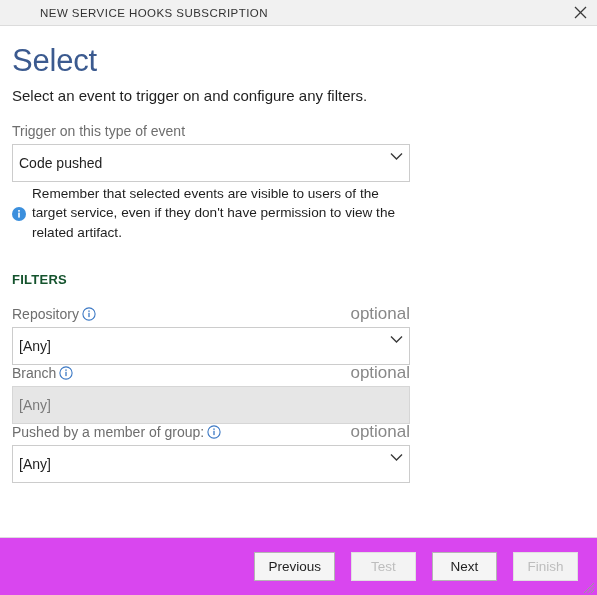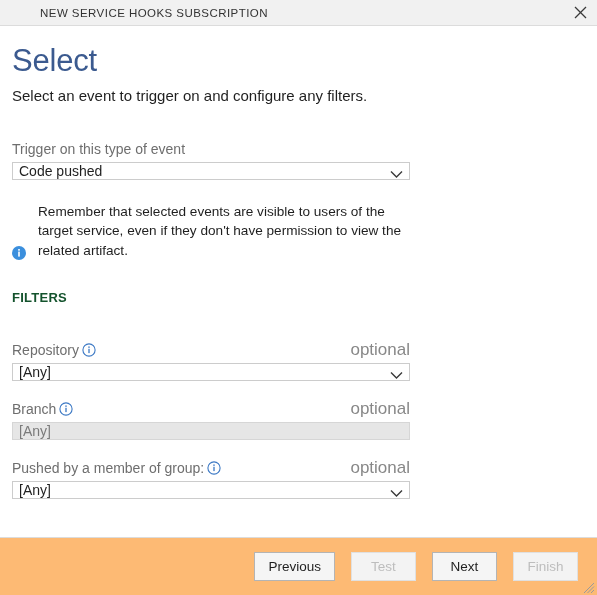--- a/index.html
+++ b/index.html
@@ -74,21 +74,21 @@
     line-height: 1.18;
     letter-spacing: -0.2px;
   }
   .page-subtitle {
     font-size: 15px;
     color: #1f1f1f;
     margin: 6px 0 0 0;
     line-height: 1.3;
   }
 
-  .field-block { margin-top: 35px; }
+  .field-block { margin-top: 17px; }
 
   .field-label-row {
     display: flex;
     align-items: center;
     justify-content: space-between;
     width: 398px;
     margin-bottom: 3px;
   }
   .field-label {
     display: flex;
@@ -117,21 +117,21 @@
 
   
   .select-wrap {
     position: relative;
     width: 398px;
     height: 25px;
     box-sizing: border-box;
   }
   .select-box {
     width: 398px;
-    height: 18px;
+    height: 38px;
     box-sizing: border-box;
     border: 1px solid #cccccc;
     background: #ffffff;
     font-size: 14px;
     color: #1f1f1f;
     padding: 0 26px 0 6px;
     display: flex;
     align-items: center;
     cursor: default;
     line-height: 1;
@@ -147,45 +147,45 @@
   }
   .select-box.disabled {
     background: #e6e6e6;
     border: 1px solid #d6d6d6;
     color: #7a7a7a;
   }
 
   
   .note {
     display: flex;
-    align-items: flex-end;
+    align-items: center;
     margin-top: 15px;
     width: 400px;
-    gap: 12px;
+    gap: 6px;
   }
   .note-text {
     font-size: 13.6px;
     color: #1f1f1f;
     line-height: 1.43;
   }
 
   
   .filters-heading {
     font-size: 13px;
     font-weight: bold;
     color: #14532d;
     letter-spacing: 0.25px;
     margin-top: 30px;
   }
 
   
   .footer {
     height: 58px;
     min-height: 58px;
-    background: #fdba74;
+    background: #d946ef;
     border-top: 1px solid #dcdcdc;
     display: flex;
     align-items: center;
     justify-content: flex-end;
     padding-right: 19px;
     box-sizing: border-box;
     position: relative;
   }
   .btn {
     height: 29px;

